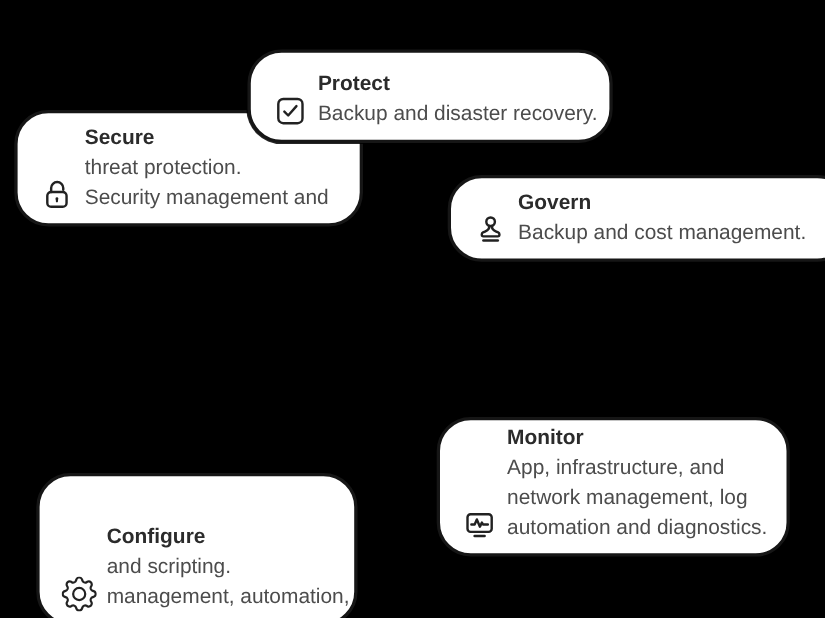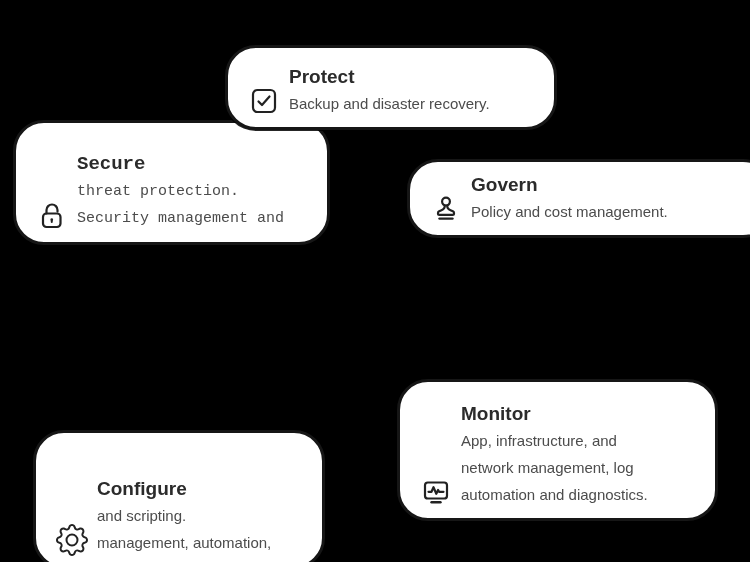--- a/index.html
+++ b/index.html
@@ -31,30 +31,30 @@
   .card .icon svg { display:block; width:100%; height:100%; }
   .card .txt { min-width:0; }
   .card .title {
     font-size:19px;
     line-height:27px;
     font-weight:bold;
     color:#2b2b2b;
     white-space:nowrap;
   }
   .card .desc div {
-    font-size:15px;
+    font-size:19px;
     line-height:27px;
     color:#4c4c4c;
     white-space:nowrap;
   }
   
   .card-protect   { left:225px; top:13px;  width:332px; height:85px;  padding-top:12px; z-index:3; }
-  .card-secure    { left:13px;  top:88px;  width:317px; height:125px; padding-top:9px;  z-index:2;font-family:Liberation Mono, monospace; }
+  .card-secure    { left:13px;  top:68px;  width:317px; height:106px; padding-top:9px;  z-index:2; }
   .card-govern    { left:407px; top:127px; width:367px; height:79px;  padding-top:9px;  z-index:2; }
-  .card-monitor   { left:397px; top:347px; width:321px; height:142px; z-index:2; }
+  .card-monitor   { left:397px; top:347px; width:321px; height:127px; z-index:2; }
   .card-configure { left:33px;  top:398px; width:292px; height:139px; padding-top:28px; z-index:2; }
 </style>
 </head>
 <body>
 
 <div class="card card-protect">
   <span class="icon">
     <svg viewBox="0 0 32 32" fill="none" stroke="#222222" stroke-width="2.2" stroke-linecap="round" stroke-linejoin="round">
       <rect x="5" y="5" width="22" height="22" rx="4.5"></rect>
       <path d="M10.5 16.5 L14 20 L21.5 11.5"></path>
@@ -90,21 +90,21 @@
   <span class="icon">
     <svg viewBox="0 0 32 32" fill="none" stroke="#222222" stroke-width="2.2" stroke-linecap="round" stroke-linejoin="round">
       <circle cx="16" cy="8.6" r="3.9"></circle>
       <path d="M14.6 12.2 C15.3 14.8 13.4 16.4 10.9 17.5 L9.1 18.3 C8.4 18.6 8 19.2 8 19.9 L8 20.5 C8 21.3 8.65 21.9 9.45 21.9 L22.55 21.9 C23.35 21.9 24 21.3 24 20.5 L24 19.9 C24 19.2 23.6 18.6 22.9 18.3 L21.1 17.5 C18.6 16.4 16.7 14.8 17.4 12.2"></path>
       <path d="M9.5 25.6 H22.5" stroke-width="2.4"></path>
     </svg>
   </span>
   <div class="txt">
     <div class="title">Govern</div>
     <div class="desc">
-      <div>Policy and cost management.</div>
+      <div>Backup and cost management.</div>
     </div>
   </div>
 </div>
 
 <div class="card card-monitor">
   <span class="icon">
     <svg viewBox="0 0 32 32" fill="none" stroke="#222222" stroke-width="2.2" stroke-linecap="round" stroke-linejoin="round">
       <rect x="5" y="6.5" width="22" height="16" rx="2.8"></rect>
       <path d="M8.5 15.8 h3 l2 -4.6 l2.8 6.6 l1.8 -3.8 l1 1.8 h4.4"></path>
       <path d="M11.5 26.3 H20.5" stroke-width="2.4"></path>

